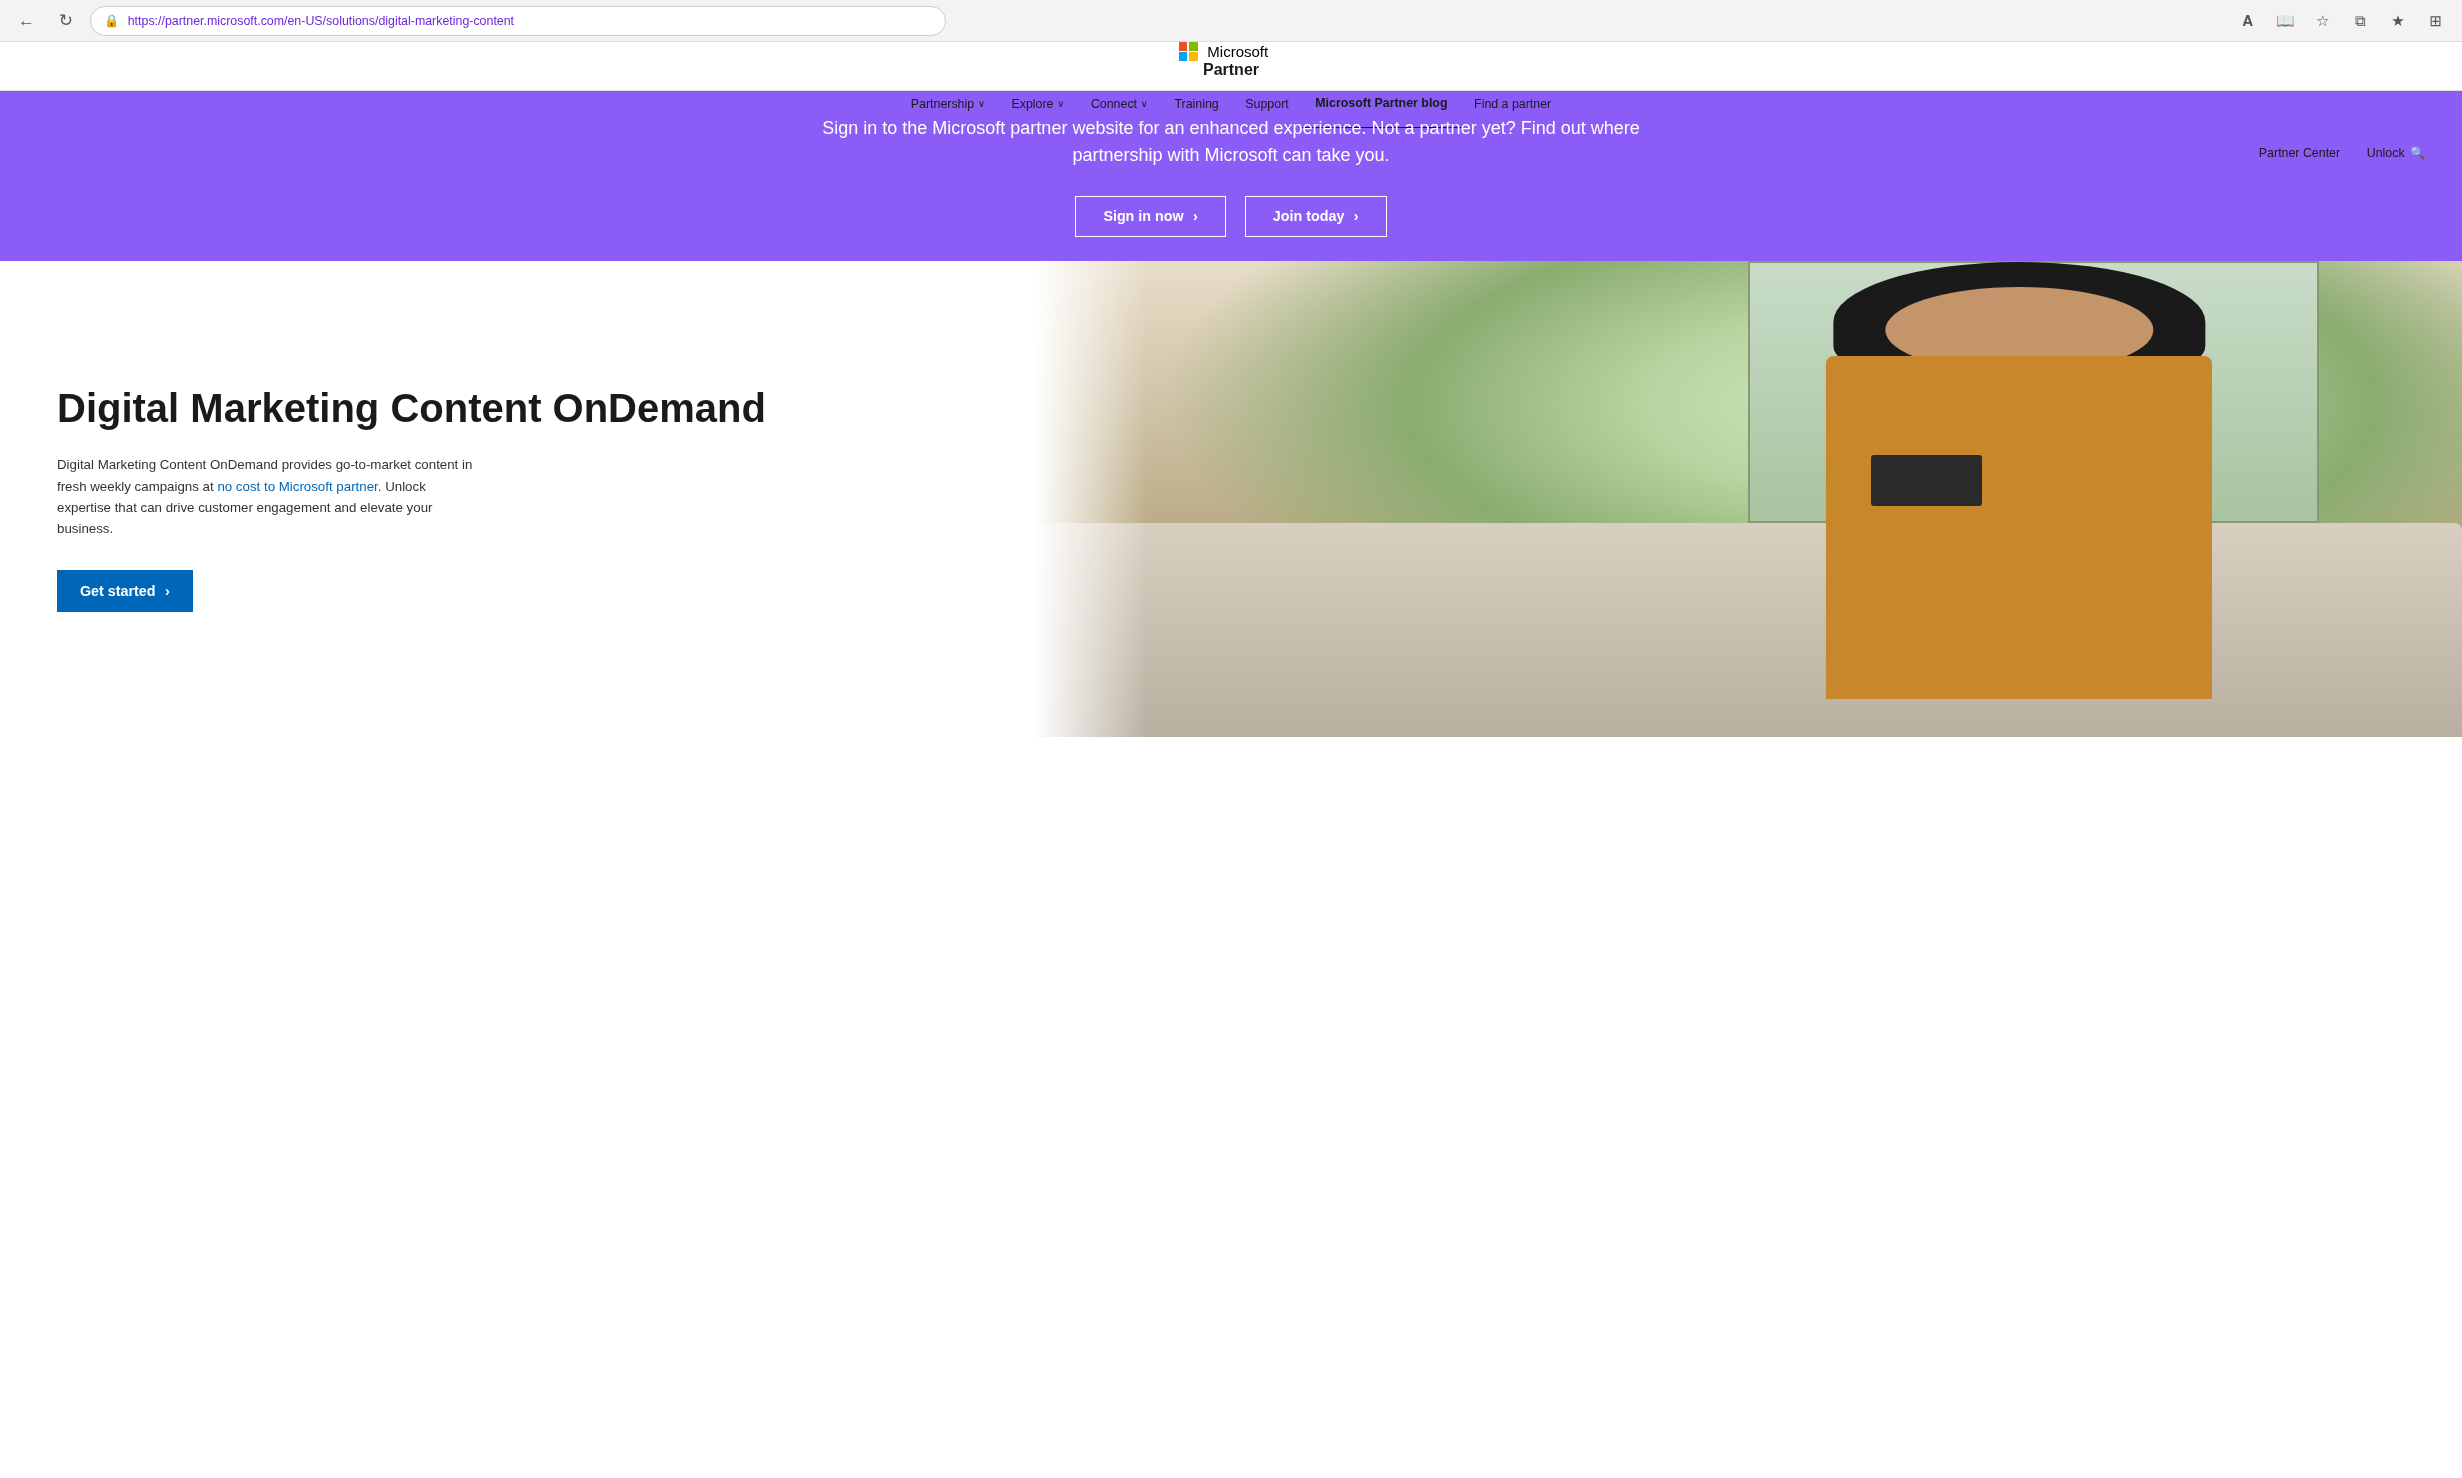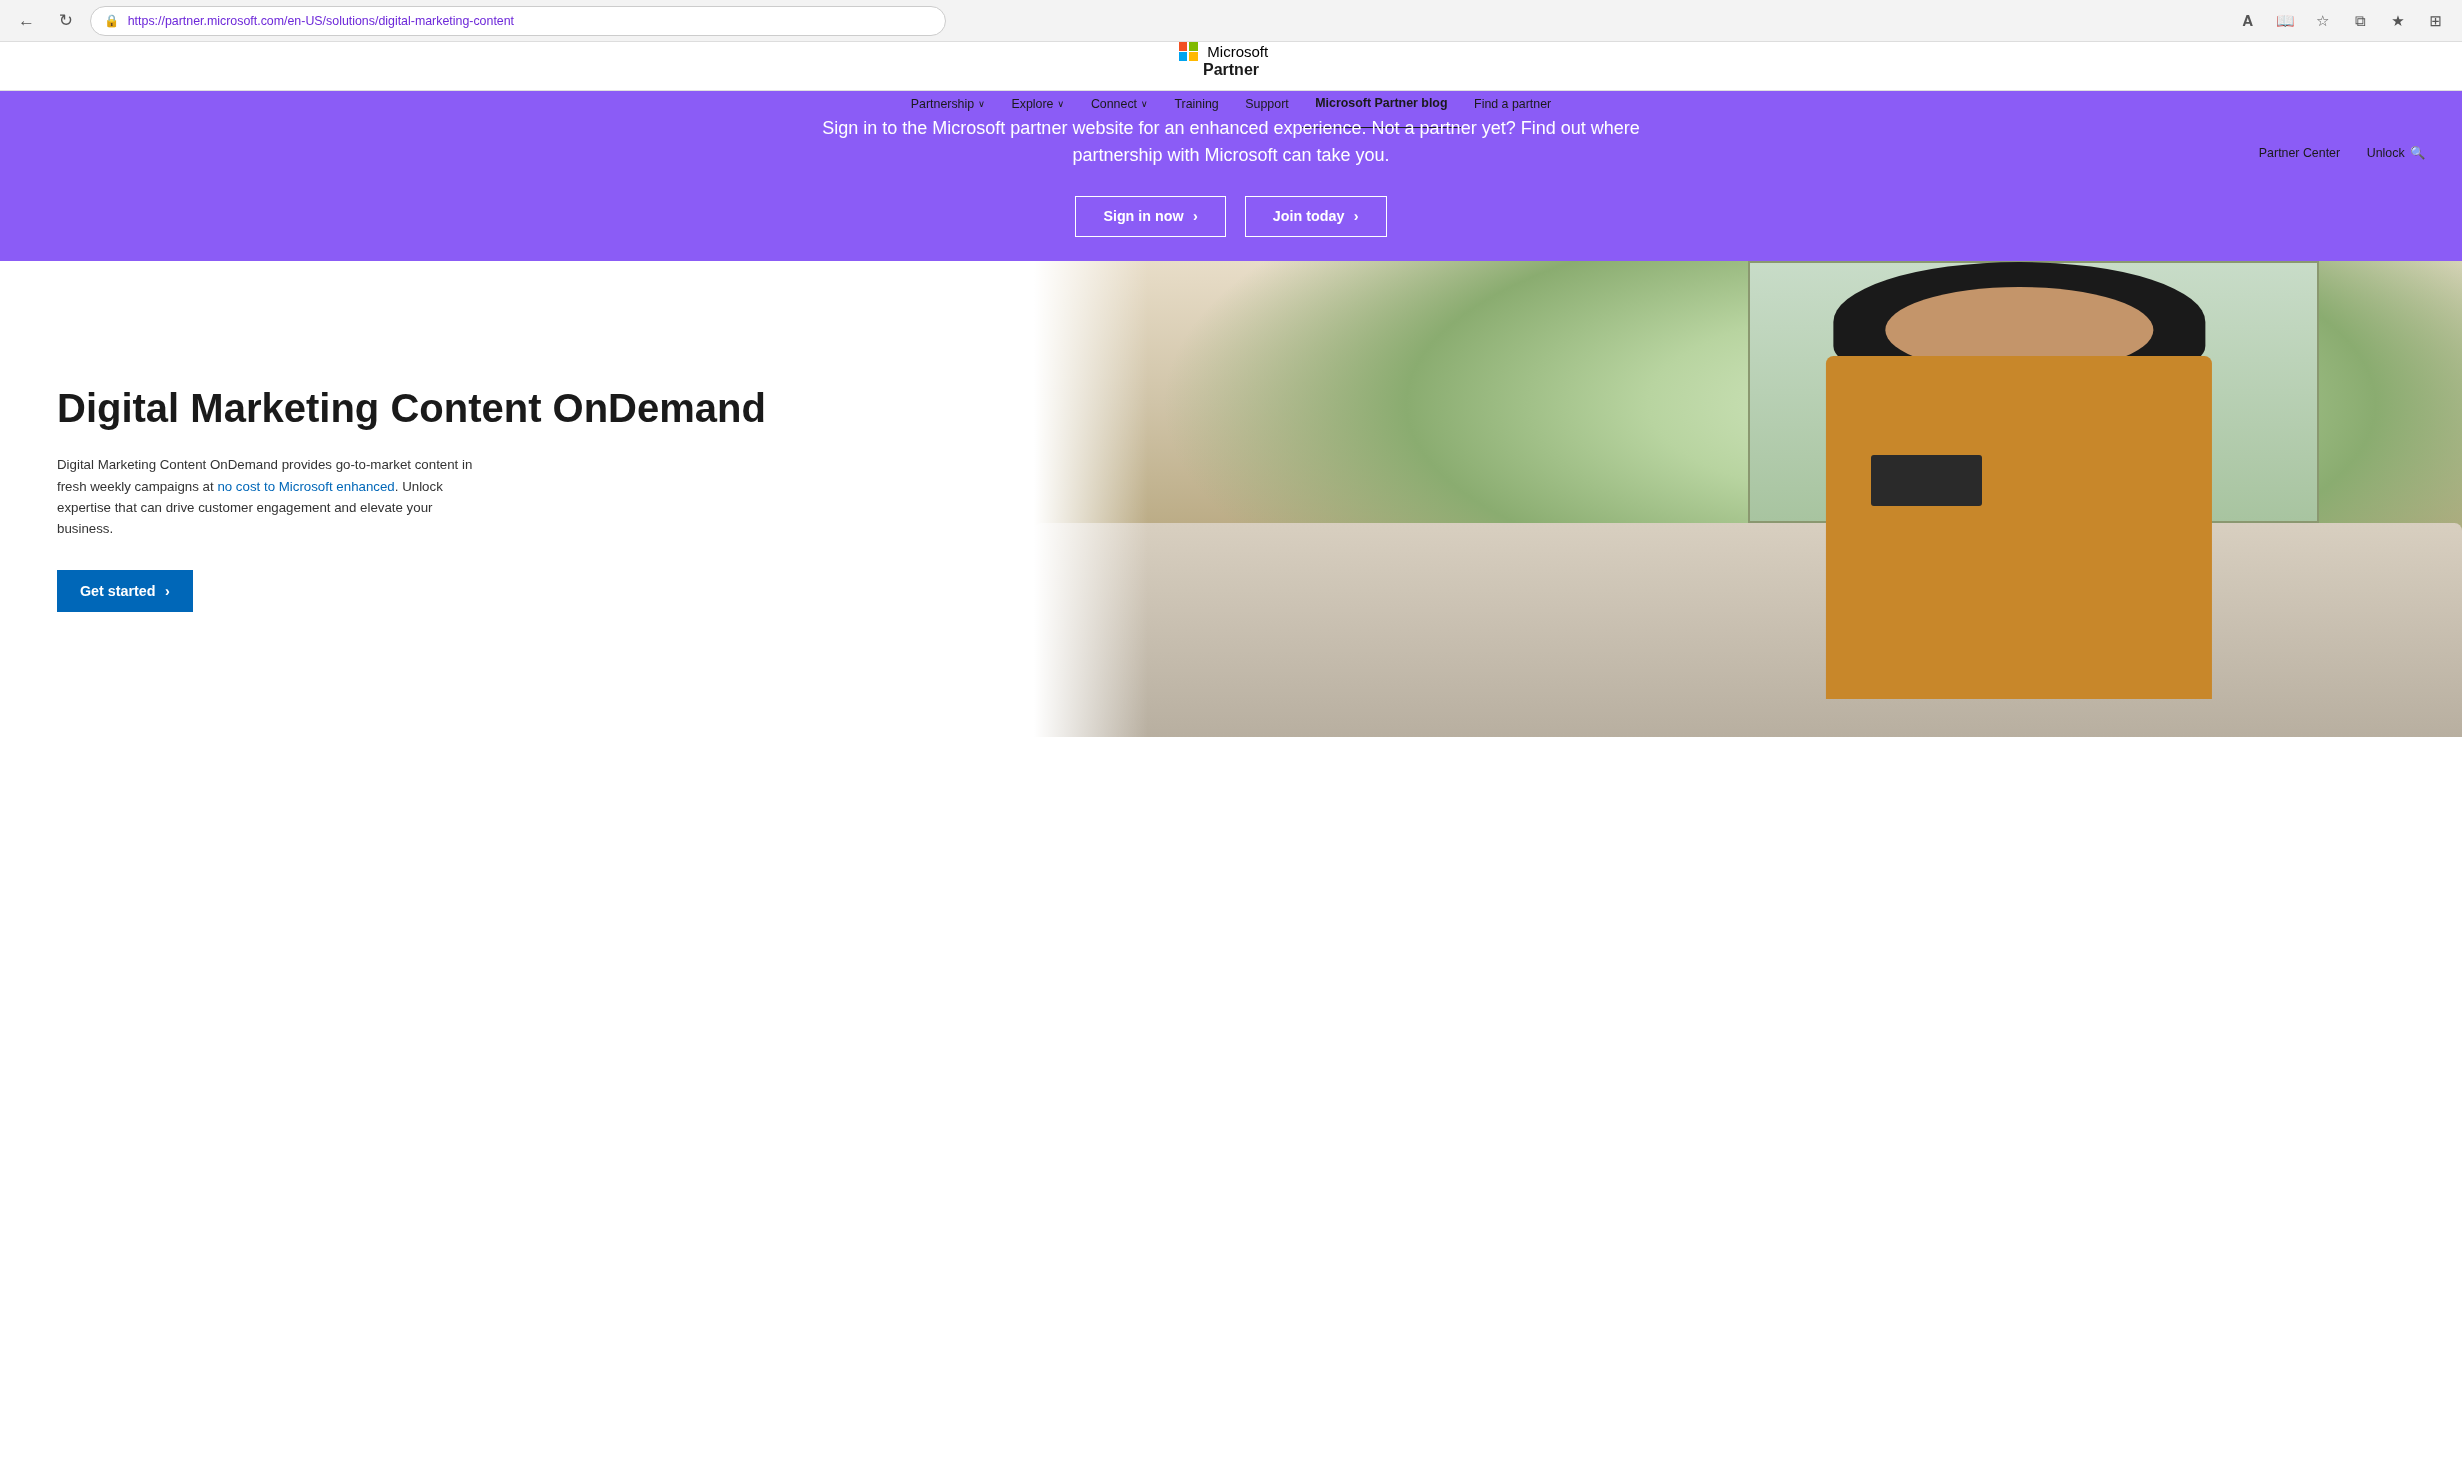--- a/index.html
+++ b/index.html
@@ -378,21 +378,21 @@
       <span>Join today</span>
       <span>›</span>
     </button>
   </div>
 </div>
 
 <div class="hero-section">
   <div class="hero-content">
     <h1 class="hero-title">Digital Marketing Content OnDemand</h1>
     <p class="hero-description">
-      <span>Digital Marketing Content OnDemand provides go-to-market content in fresh weekly campaigns at </span><span class="highlight">no cost to Microsoft enhanced</span><span>. Unlock expertise that can drive customer engagement and elevate your business.</span>
+      <span>Digital Marketing Content OnDemand provides go-to-market content in fresh weekly campaigns at </span><span class="highlight">no cost to Microsoft partner</span><span>. Unlock expertise that can drive customer engagement and elevate your business.</span>
     </p>
     <button class="get-started-btn">
       <span>Get started</span>
       <span>›</span>
     </button>
   </div>
 
   <div class="hero-image-area">
 
     <div class="scene-bg"></div>

